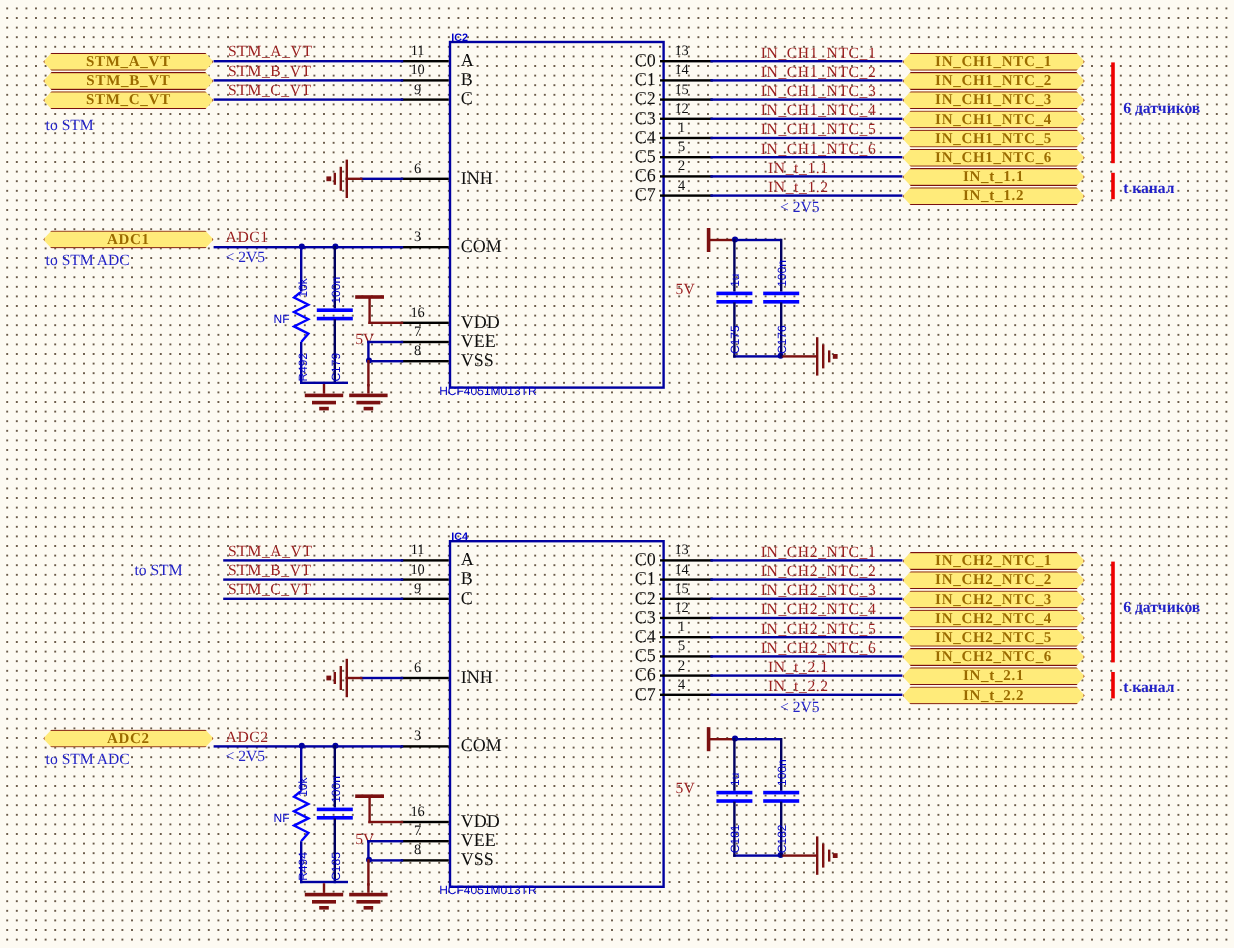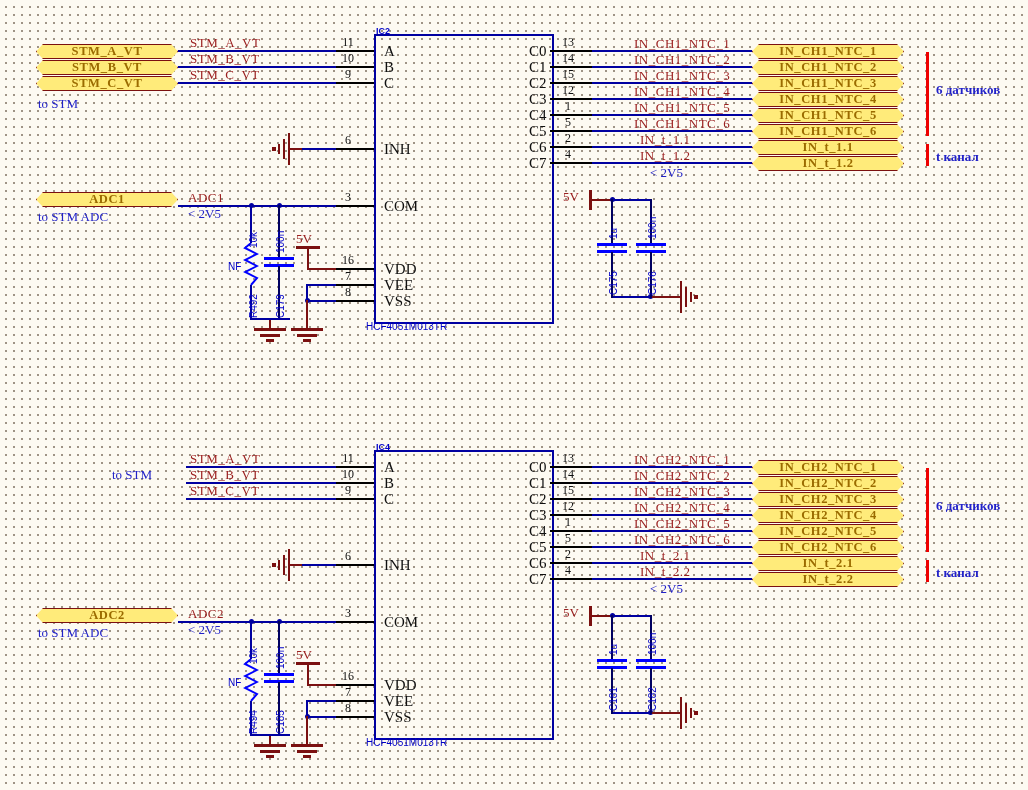--- a/index.html
+++ b/index.html
@@ -31,21 +31,21 @@
           line-height:15px;white-space:nowrap;}
   .pinnum{position:absolute;color:#101010;font-size:12px;font-family:"Liberation Serif",serif;
           line-height:12px;white-space:nowrap;text-align:center;}
   .netlbl{position:absolute;color:#9b2020;font-size:13px;font-family:"Liberation Serif",serif;
           line-height:13px;white-space:nowrap;letter-spacing:0.5px;}
   .note{position:absolute;color:#2222c8;font-size:13px;font-family:"Liberation Serif",serif;
         line-height:13px;white-space:nowrap;}
   .note-ru{position:absolute;color:#2222c8;font-size:13px;font-family:"Liberation Serif",serif;
         line-height:13px;white-space:nowrap;font-weight:bold;}
   .pwrlbl{position:absolute;color:#9b2020;font-size:13px;font-family:"Liberation Serif",serif;
-          line-height:13px;white-space:nowrap;}
+          line-height:13px;white-space:nowrap;margin-top:44px;}
 
   
   .flag{position:absolute;height:15px;display:flex;align-items:center;justify-content:center;}
   .flag .fbody{
       position:absolute;left:0;top:0;right:0;bottom:0;
       background:#ffeb7a;border:1.3px solid #7b1010;
       clip-path:polygon(0 50%, 7px 0, calc(100% - 7px) 0, 100% 50%, calc(100% - 7px) 100%, 7px 100%);
   }
   .flag .ftxt{position:relative;color:#9b6b00;font-size:12.5px;font-weight:bold;
       font-family:"Liberation Serif",serif;letter-spacing:0.6px;white-space:nowrap;}

